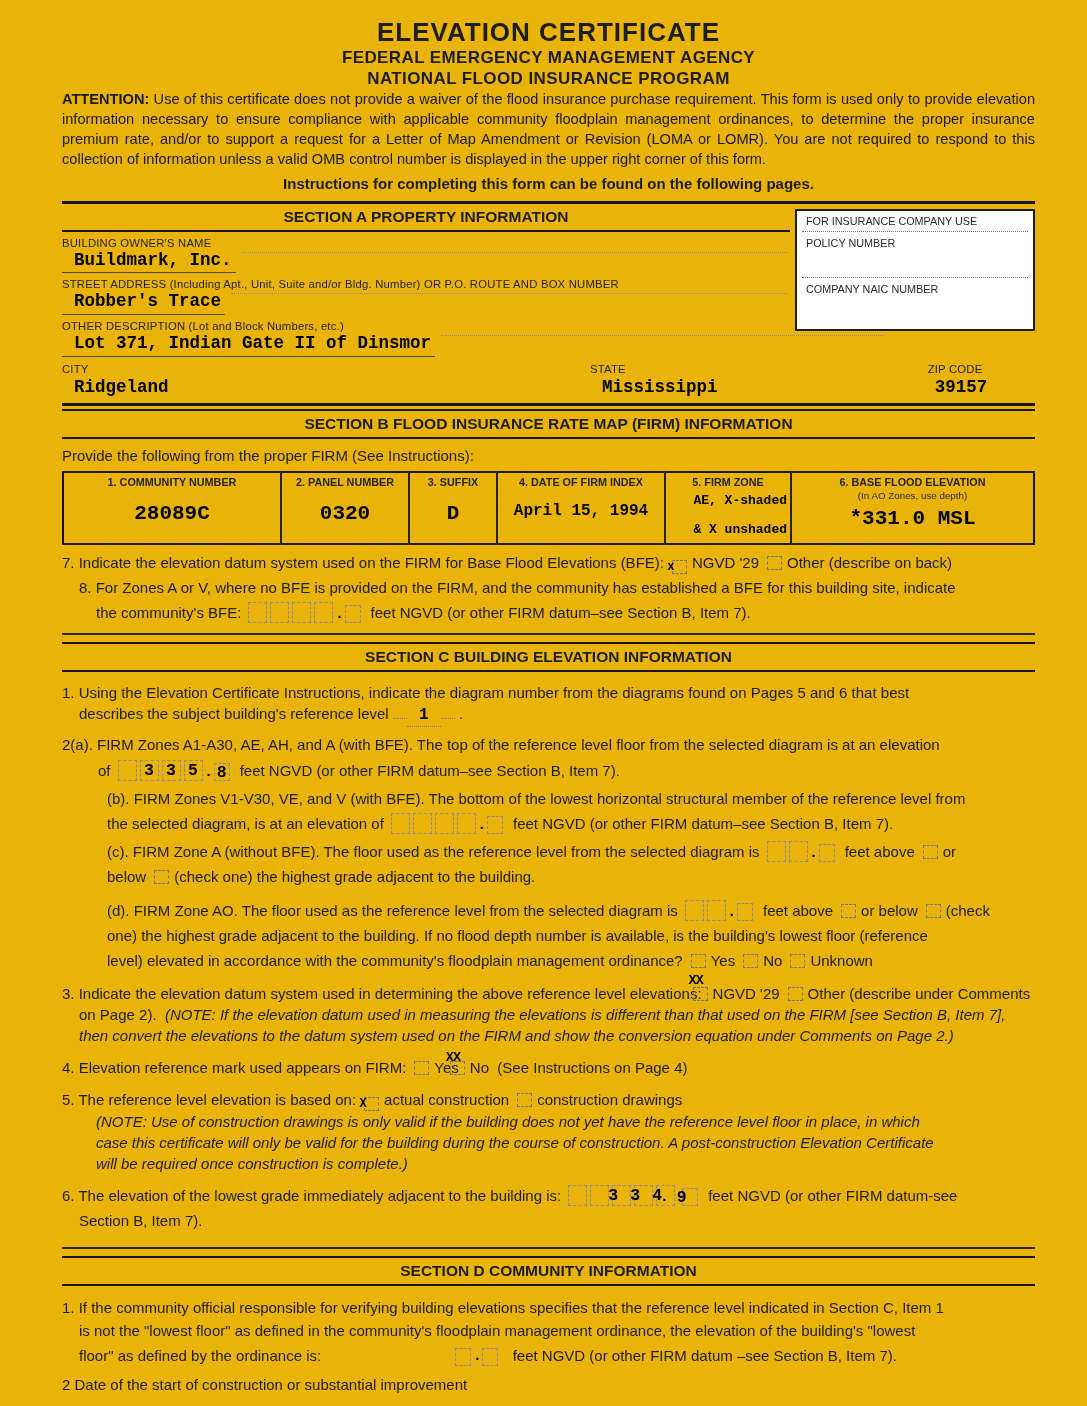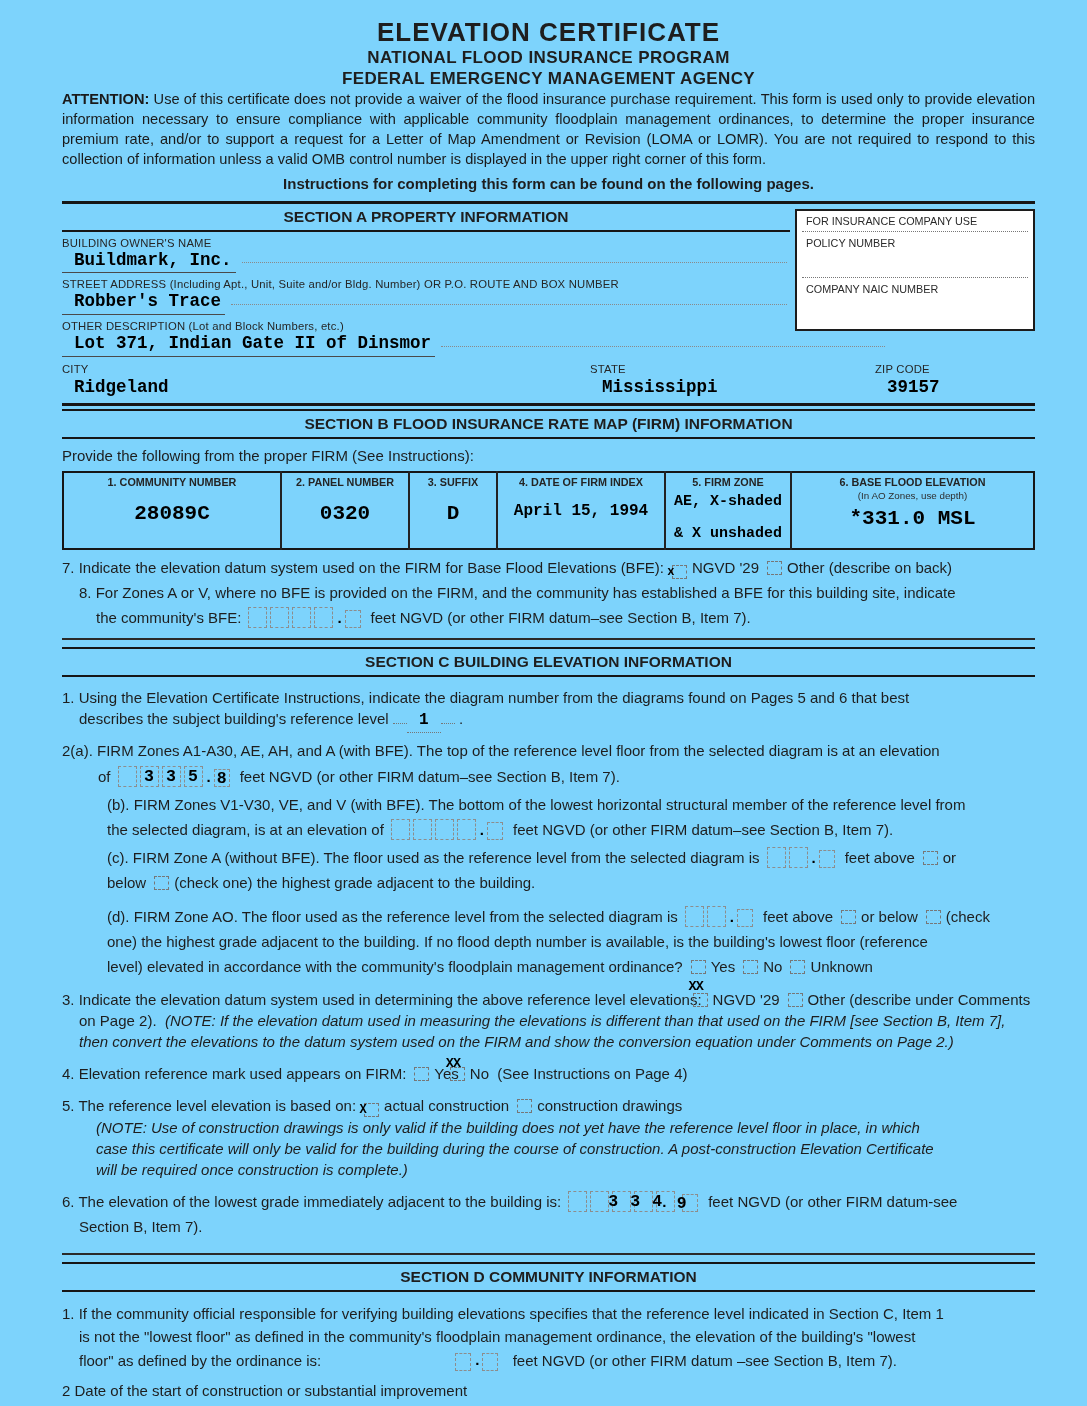--- a/index.html
+++ b/index.html
@@ -1,56 +1,56 @@
 <!DOCTYPE html>
 <html><head>
 <meta charset="utf-8">
 <style>
   * { box-sizing: border-box; }
   html,body { margin:0; padding:0; background:#ffffff; }
   .page {
-    position:relative; width:1087px; height:1406px; background:#7dd3fc;
+    position:relative; width:1087px; height:1406px; background:#eab308;
     font-family:"Liberation Sans", sans-serif; color:#1e1e1e;
     padding:18px 52px 0 62px; overflow:hidden;
   }
   
   .hdr-title   { text-align:center; font-size:26px; font-weight:bold; letter-spacing:1px; line-height:1.1; }
   .hdr-sub     { text-align:center; font-size:17px; font-weight:bold; letter-spacing:.4px; line-height:1.25; }
   .omb         { position:absolute; top:32px; right:44px; font-size:14.5px; line-height:1.5; color:#222; }
   .attn        { font-size:14.6px; line-height:1.38; text-align:justify; color:#1a1a1a; }
   .attn b      { font-weight:bold; }
   .instr       { text-align:center; font-weight:bold; font-size:15px; margin-top:5px; }
   
   .secA        { position:relative; border-top:3px solid #161616; margin-top:9px; }
   .secA-title  { text-align:center; font-weight:bold; font-size:15.5px; padding:4px 0 4px; border-bottom:2.5px solid #161616; margin-right:245px; }
   .insbox      { position:absolute; top:5px; right:0; width:240px; height:122px; border:2px solid #1c1c1c; background:#fff; padding:4px 9px 0; font-size:10.8px; color:#2a2a2a; }
   .insbox .dot { border-bottom:1.3px dotted #777; margin:4px -4px 5px -4px; }
   .flabel      { font-size:11.3px; letter-spacing:.2px; margin-top:5px; color:#262626; }
-  .vrow        { display:flex; align-items:center; margin-top:1px; }
+  .vrow        { display:flex; align-items:flex-start; margin-top:1px; }
   .hand        { font-family:"Liberation Mono","DejaVu Sans Mono",monospace; font-weight:700; color:#000; }
   .fvalue      { font-size:17.5px; padding:0 4px 1px 12px; line-height:1.25; border-bottom:1.6px solid #4a4a4a; white-space:nowrap; }
   .fill        { flex:1; border-bottom:1.4px dotted #8a8a8a; height:3px; margin-left:6px; }
   .rt-gap      { margin-right:248px; }
   .cityrow     { display:flex; border-bottom:3px solid #161616; padding-bottom:6px; margin-top:4px; }
   .c-city      { flex:1; }
   .c-state     { width:285px; }
-  .c-zip       { width:160px; }
+  .c-zip       { width:160px;text-align:center; }
   .cval        { font-size:17.5px; padding-left:12px; margin-top:2px; }
   
   .secbar      { border-top:2.5px solid #161616; border-bottom:2.5px solid #161616; text-align:center; font-weight:bold; font-size:15.5px; padding:4px 0; }
   .thinrule    { border-top:2.3px solid #2a2a2a; margin-top:10px; margin-bottom:7px; }
   
   .intro       { font-size:15px; margin:8px 0 7px; }
   table.firm   { width:100%; border-collapse:collapse; border:2.5px solid #161616; table-layout:fixed; }
   table.firm td{ border-left:2px solid #222; vertical-align:top; padding:3px 3px 4px; height:66px; }
   table.firm td:first-child { border-left:none; }
   .fhead       { font-size:10.8px; font-weight:bold; text-align:center; color:#242424; line-height:1.25; }
   .fsub        { font-size:9.8px; font-weight:normal; text-align:center; color:#2e2e2e; }
   .fval        { font-size:21px; text-align:center; margin-top:12px; }
-  .fval-zone   { font-size:15px; text-align:center; line-height:1.35; margin-top:2px; white-space:nowrap; }
+  .fval-zone   { font-size:13px; text-align:right; line-height:1.35; margin-top:2px; white-space:nowrap; }
   
   .item        { font-size:15px; line-height:1.4; margin-top:7px; }
   .hang        { padding-left:17px; text-indent:-17px; }
   .sub         { margin-left:24px; padding-left:21px; text-indent:-21px; }
   .ind         { padding-left:36px; }
   .ind2        { padding-left:17px; }
   .note        { font-style:italic; }
   
   .cb { display:inline-block; width:15px; height:14px; border:1.4px dashed #777; margin:0 5px 0 8px;
         vertical-align:-2px; text-align:center; font-family:"Liberation Mono","DejaVu Sans Mono",monospace;
@@ -66,22 +66,22 @@
   .dashseg { display:inline-block; width:14px; border-bottom:1.4px dotted #777; height:10px; }
   .inlineval { display:inline-block; min-width:34px; text-align:center; border-bottom:1.4px dotted #777;
         font-size:16px; padding:0 4px; }
 </style>
 </head>
 <body>
 
 <div class="page">
 
   <div class="hdr-title">ELEVATION CERTIFICATE</div>
+  <div class="hdr-sub">FEDERAL EMERGENCY MANAGEMENT AGENCY</div>
   <div class="hdr-sub">NATIONAL FLOOD INSURANCE PROGRAM</div>
-  <div class="hdr-sub">FEDERAL EMERGENCY MANAGEMENT AGENCY</div>
   <div class="attn"><b>ATTENTION:</b><span> Use of this certificate does not provide a waiver of the flood insurance purchase requirement. This form is used only to provide elevation information necessary to ensure compliance with applicable community floodplain management ordinances, to determine the proper insurance premium rate, and/or to support a request for a Letter of Map Amendment or Revision (LOMA or LOMR). You are not required to respond to this collection of information unless a valid OMB control number is displayed in the upper right corner of this form.</span></div>
   <div class="instr">Instructions for completing this form can be found on the following pages.</div>
 
   <div class="secA">
     <div class="secA-title">SECTION A   PROPERTY INFORMATION</div>
 
     <div class="insbox">
       <div>FOR INSURANCE COMPANY USE</div>
       <div class="dot"></div>
       <div>POLICY NUMBER</div>

